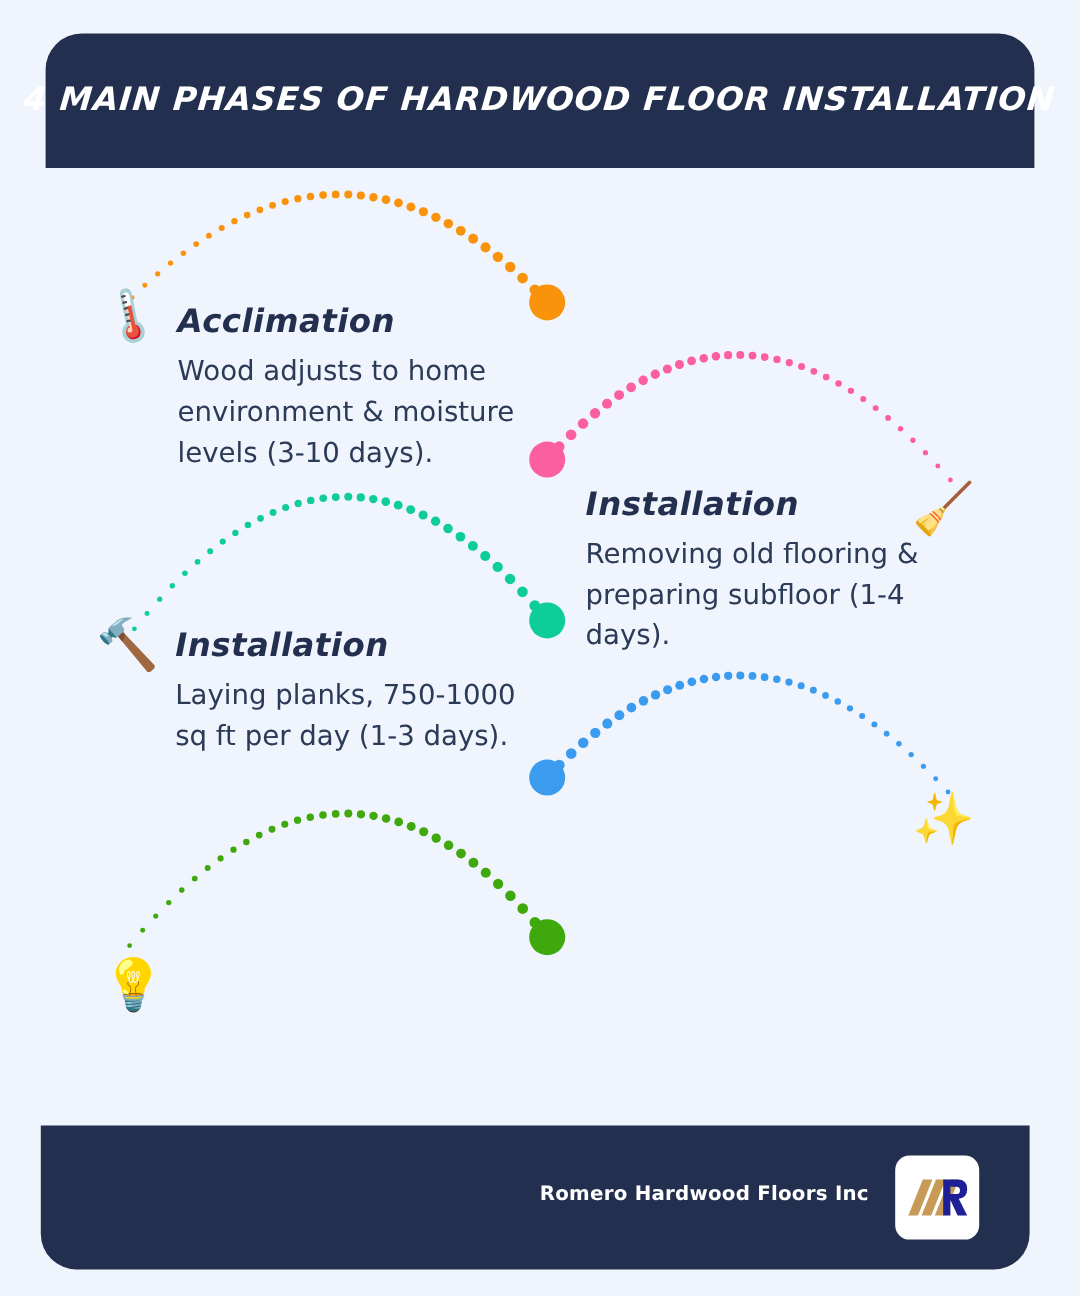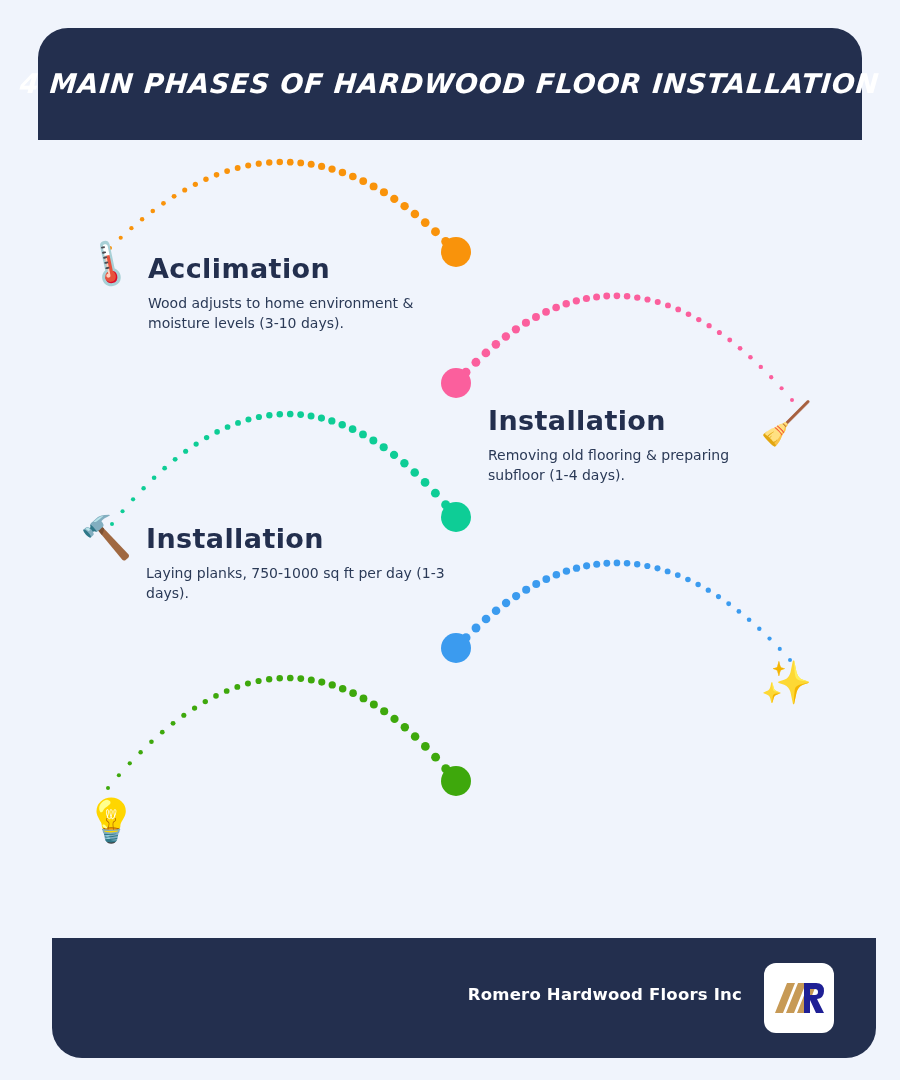--- a/index.html
+++ b/index.html
@@ -50,29 +50,30 @@
     transform: skewX(-5deg);
   }
 
   
   .phase { position: absolute; }
 
   .phase-title {
     font-family: "DejaVu Sans", sans-serif;
     font-size: 27px;
     font-weight: bold;
+    font-style: italic;
     color: #232f4e;
     letter-spacing: 0.4px;
     line-height: 1.1;
     margin-bottom: 9px;
   }
 
   .phase-desc {
     font-family: "DejaVu Sans", sans-serif;
-    font-size: 14px;
+    font-size: 23px;
     color: #2b3a57;
     line-height: 1.48;
   }
 
   .phase-emoji {
     position: absolute;
     font-size: 42px;
     line-height: 1;
     user-select: none;
   }
@@ -97,21 +98,21 @@
     position: absolute;
     left: 0; top: 0;
     width: 900px;
     height: 1080px;
     pointer-events: none;
   }
 
   
   .footer-band {
     position: absolute;
-    left: 52px;
+    left: 34px;
     top: 938px;
     width: 824px;
     height: 120px;
     background: #232f4e;
     border-radius: 0 0 30px 30px;
     display: flex;
     align-items: center;
     justify-content: flex-end;
     padding-right: 42px;
   }

